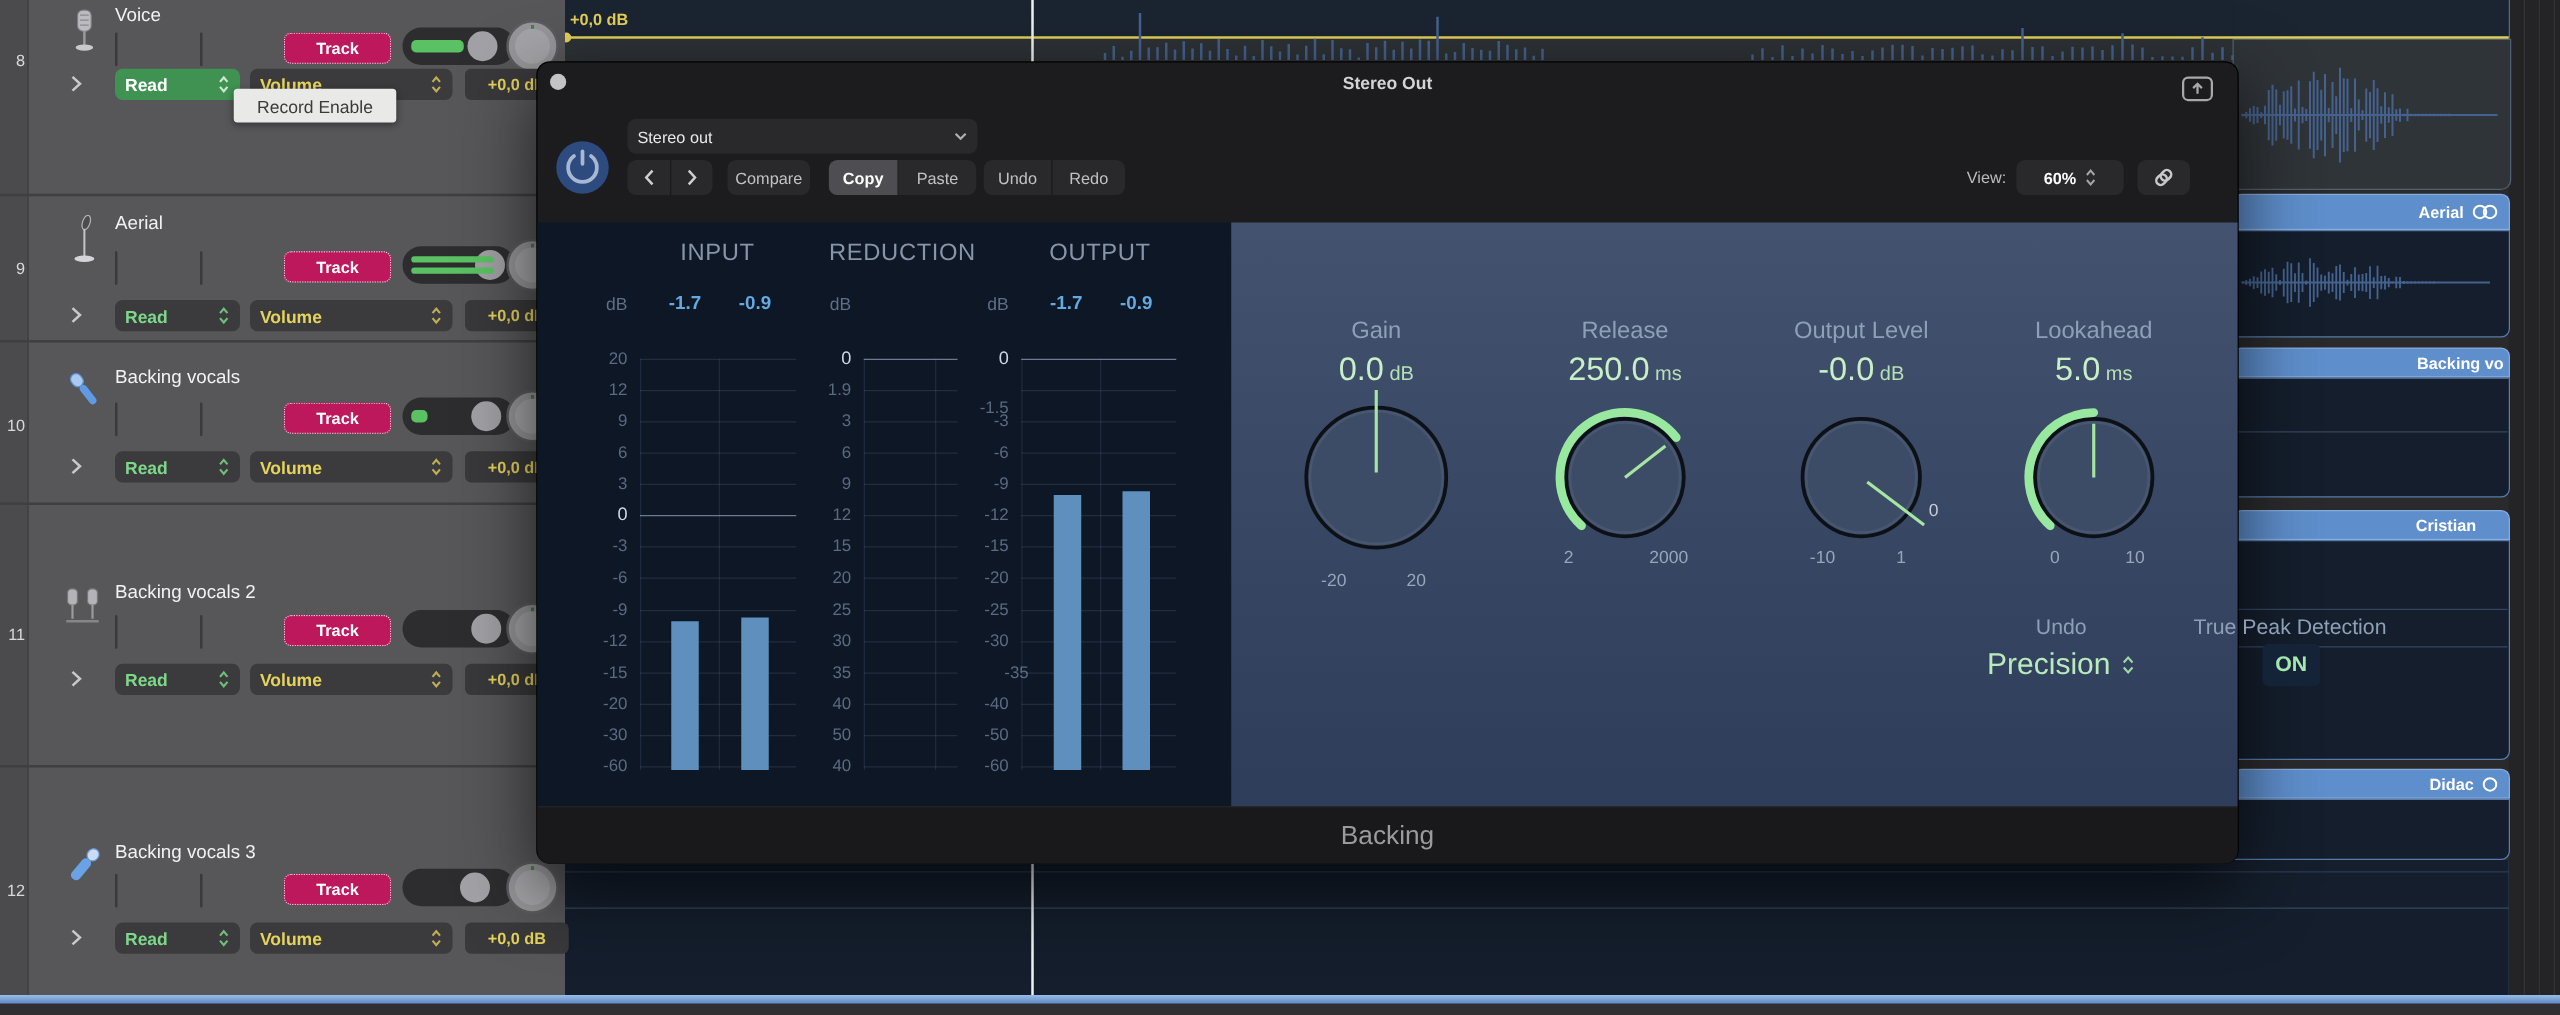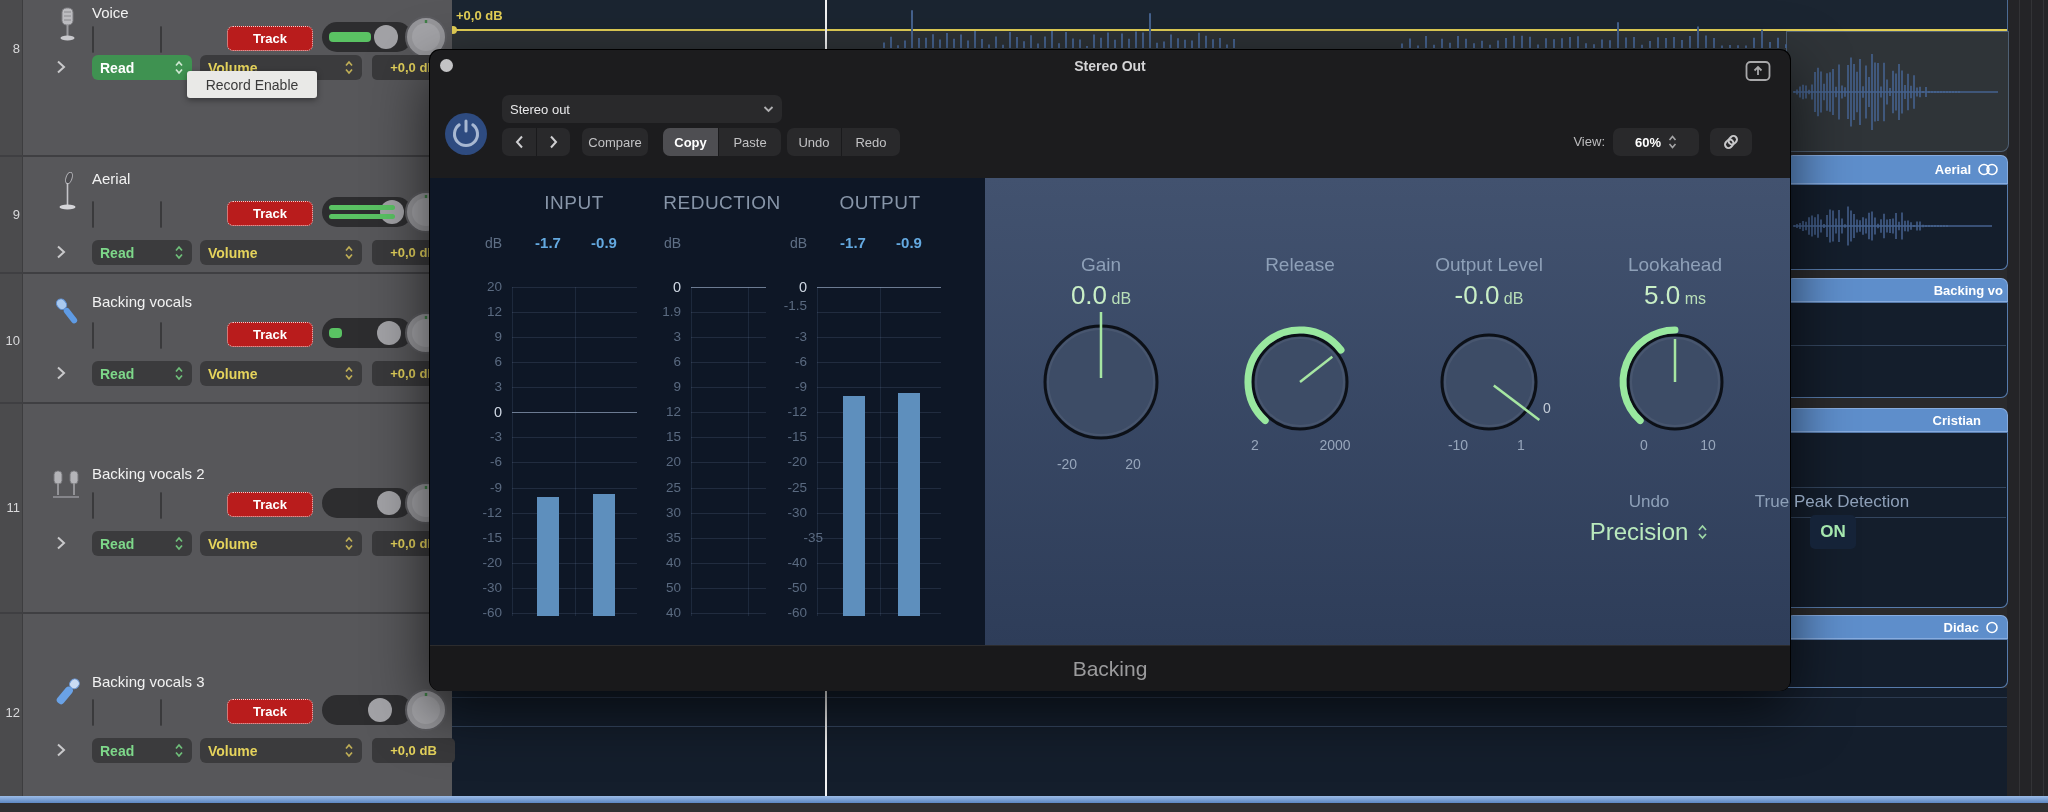--- a/index.html
+++ b/index.html
@@ -5,21 +5,21 @@
   html,body{margin:0;padding:0;background:#202022;}
   .screen{position:relative;width:2048px;height:812px;overflow:hidden;background:#2a2a2c;
           font-family:"Liberation Sans","DejaVu Sans",sans-serif;-webkit-font-smoothing:antialiased;}
   .a{position:absolute;}
   .tracknum{color:#d9d9db;font-size:13px;width:20px;text-align:right;}
   .ttitle{color:#f2f2f2;font-size:15px;font-weight:500;white-space:nowrap;}
   .seg{display:flex;border-radius:6px;overflow:hidden;background:#48484b;border:1px solid #3a3a3c;}
   .seg .cell{width:27px;height:23px;display:flex;align-items:center;justify-content:center;
              color:#ececec;font-size:13px;font-weight:700;border-right:1px solid #3b3b3d;}
   .seg .cell:last-child{border-right:none;}
-  .trackbtn{background:#b91c1c;border-radius:6px;border:1px dotted rgba(255,255,255,.8);
+  .trackbtn{background:#be185d;border-radius:6px;border:1px dotted rgba(255,255,255,.8);
             color:#fff;font-size:13px;font-weight:700;display:flex;align-items:center;justify-content:center;}
   .toggle{background:#2d2d2f;border-radius:16px;}
   .thumb{position:absolute;width:24px;height:24px;border-radius:50%;background:#a2a2a6;top:3px;}
   .gbar{position:absolute;background:#5ac263;border-radius:4px;}
   .dd{background:#3b3b3d;border-radius:6px;display:flex;align-items:center;font-size:14px;font-weight:600;padding:0 8px;box-sizing:border-box;}
   .dd .txt{white-space:nowrap;overflow:hidden;}
   .dd .chev{margin-left:auto;display:flex;flex-direction:column;align-items:center;}
   .dbbox{background:#39393b;border-radius:5px;color:#e5d35c;font-size:13px;font-weight:700;
          display:flex;align-items:center;justify-content:center;}
   .tooltip{background:#e9e9e7;border-radius:3px;color:#3a3a3a;font-size:14px;
@@ -499,21 +499,21 @@
         <div class="a mlabel" style="left: 207px; top: 426.91px; width: 44px; height: 16px;">40</div>
         <div class="a gline" style="left: 261px; top: 434.91px; width: 75px; height: 1px;"></div>
         <div class="a vsep" style="left: 261px; top: 109px; width: 1px; height: 329px;"></div>
         <div class="a vsep" style="left: 318px; top: 109px; width: 1px; height: 329px;"></div>
         <div class="a mtitle" style="left: 380px; top: 14px; width: 140px; height: 22px;">OUTPUT</div>
         <div class="a munit" style="left: 337px; top: 57px; width: 40px; height: 16px;">dB</div>
         <div class="a mread" style="left: 395px; top: 56px; width: 56px; height: 18px;">-1.7</div>
         <div class="a mread" style="left: 451px; top: 56px; width: 56px; height: 18px;">-0.9</div>
         <div class="a mlabel bright" style="left: 333px; top: 101px; width: 44px; height: 16px;">0</div>
         <div class="a gline zero" style="left: 387px; top: 109px; width: 124px; height: 1px;"></div>
-        <div class="a mlabel" style="left: 333px; top: 120px; width: 44px; height: 16px;">-1.5</div>
+        <div class="a mlabel" style="left: 333px; top: 140px; width: 44px; height: 16px;">-1.5</div>
         <div class="a gline" style="left: 387px; top: 134.07px; width: 124px; height: 1px;"></div>
         <div class="a mlabel" style="left: 333px; top: 151.14px; width: 44px; height: 16px;">-3</div>
         <div class="a gline" style="left: 387px; top: 159.14px; width: 124px; height: 1px;"></div>
         <div class="a mlabel" style="left: 333px; top: 176.21px; width: 44px; height: 16px;">-6</div>
         <div class="a gline" style="left: 387px; top: 184.21px; width: 124px; height: 1px;"></div>
         <div class="a mlabel" style="left: 333px; top: 201.28px; width: 44px; height: 16px;">-9</div>
         <div class="a gline" style="left: 387px; top: 209.28px; width: 124px; height: 1px;"></div>
         <div class="a mlabel" style="left: 333px; top: 226.35px; width: 44px; height: 16px;">-12</div>
         <div class="a gline" style="left: 387px; top: 234.35px; width: 124px; height: 1px;"></div>
         <div class="a mlabel" style="left: 333px; top: 251.42px; width: 44px; height: 16px;">-15</div>
@@ -552,20 +552,21 @@
         <div class="a" style="left: 31px; top: 119px; width: 170px; height: 170px;"><svg width="170" height="170" viewBox="-85 -85 170 170">
             <circle cx="0" cy="0" r="56" fill="#3d4c66" stroke="#0c1017" stroke-width="3"></circle>
              <circle cx="0" cy="0" r="53" fill="none" stroke="rgba(255,255,255,.06)" stroke-width="2"></circle>
             <g transform="rotate(0)">
               <line x1="0" y1="-4" x2="0" y2="-70" stroke="#a6e6a2" stroke-width="2.5"></line>
             </g>
           </svg></div>
         <div class="a kmm" style="left: 52px; top: 278px; width: 60px; height: 16px;">-20</div>
         <div class="a kmm" style="left: 118px; top: 278px; width: 60px; height: 16px;">20</div>
         <div class="a klabel" style="left: 205px; top: 76px; width: 220px; height: 22px;">Release</div>
+        <div class="a kvalue" style="left: 195px; top: 102px; width: 240px; height: 30px;"><span>250.0</span><span class="u"> ms</span></div>
         <div class="a" style="left: 230px; top: 119px; width: 170px; height: 170px;"><svg width="170" height="170" viewBox="-85 -85 170 170">
             <circle cx="0" cy="0" r="47" fill="#3d4c66" stroke="#0c1017" stroke-width="3"></circle>
              <circle cx="0" cy="0" r="44" fill="none" stroke="rgba(255,255,255,.06)" stroke-width="2"></circle>
             <path d="M -34.8 38.6 A 52 52 0 1 1 41.0 -32.0" fill="none" stroke="#99e89f" stroke-width="7" stroke-linecap="round"></path>
             <g transform="rotate(52)">
               <line x1="0" y1="0" x2="0" y2="-41" stroke="#a6e6a2" stroke-width="2.5"></line>
             </g>
           </svg></div>
         <div class="a kmm" style="left: 240px; top: 259px; width: 60px; height: 16px;">2</div>
         <div class="a kmm" style="left: 320px; top: 259px; width: 60px; height: 16px;">2000</div>

